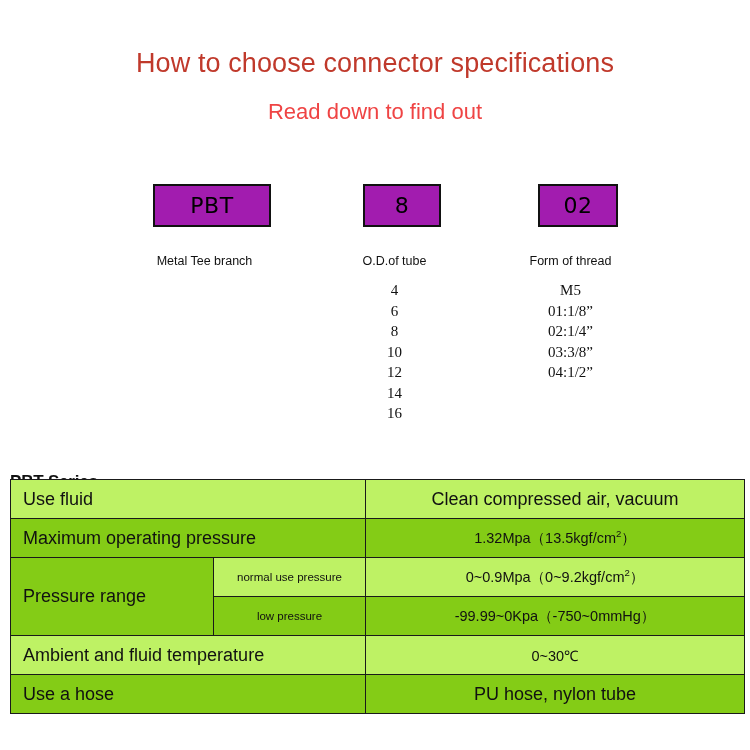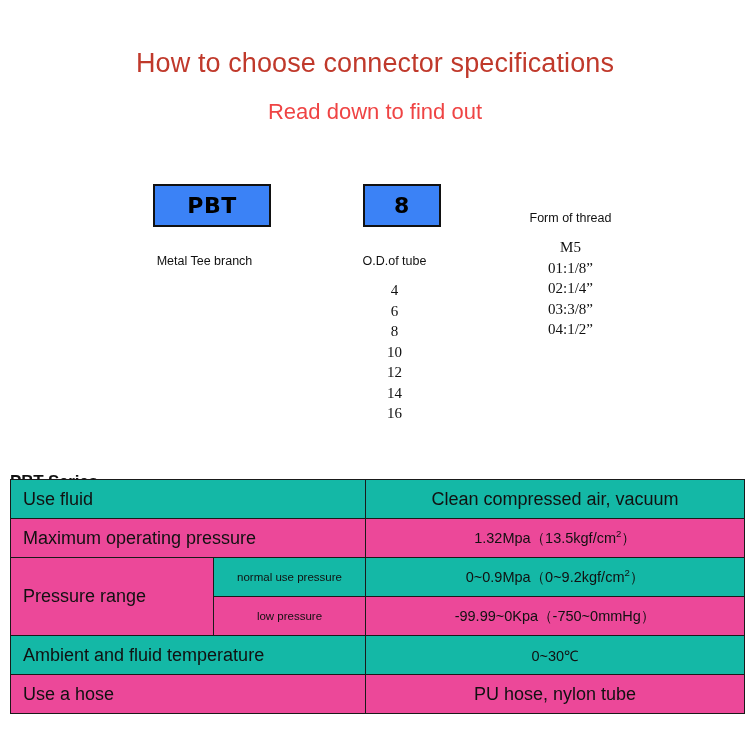--- a/index.html
+++ b/index.html
@@ -39,28 +39,28 @@
     white-space: nowrap;
   }
 
   
   .code-group {
     position: absolute;
     text-align: center;
   }
   .code-box {
     border: 2px solid #111111;
-    background: #3b82f6;
+    background: #a21caf;
     box-sizing: border-box;
     height: 43px;
     display: flex;
     align-items: center;
     justify-content: center;
     font-size: 22px;
-    font-weight: 700;
+    font-weight: 400;
     letter-spacing: 0.5px;
     font-family: "DejaVu Sans", sans-serif;
     margin-left: 15px;
   }
   .code-caption {
     margin-top: 27px;
     font-size: 12.5px;
     font-weight: 400;
     color: #111111;
     white-space: nowrap;
@@ -98,22 +98,22 @@
     border-collapse: collapse;
     table-layout: fixed;
     font-family: "Liberation Sans", sans-serif;
   }
   #spec-table td {
     border: 1.5px solid #1a1a1a;
     padding: 0 0 0 0;
     height: 38px;
     vertical-align: middle;
   }
-  .c-beige { background: #14b8a6; margin-left: 12px; }
-  .c-white { background: #ec4899; }
+  .c-beige { background: #bef264; margin-left: 12px; }
+  .c-white { background: #84cc16; }
 
   .lbl {
     font-size: 18px;
     font-weight: 400;
     color: #111111;
     padding-left: 12px !important;
   }
   .sublbl {
     font-size: 11.5px;
     font-weight: 400;
@@ -148,20 +148,21 @@
       <div>6</div>
       <div>8</div>
       <div>10</div>
       <div>12</div>
       <div>14</div>
       <div>16</div>
     </div>
 </div>
 
 <div class="code-group" id="group-thread">
+  <div class="code-box">02</div>
   <div class="code-caption">Form of thread</div>
   <div class="option-list">
       <div>M5</div>
       <div>01:1/8”</div>
       <div>02:1/4”</div>
       <div>03:3/8”</div>
       <div>04:1/2”</div>
     </div>
 </div>
 

